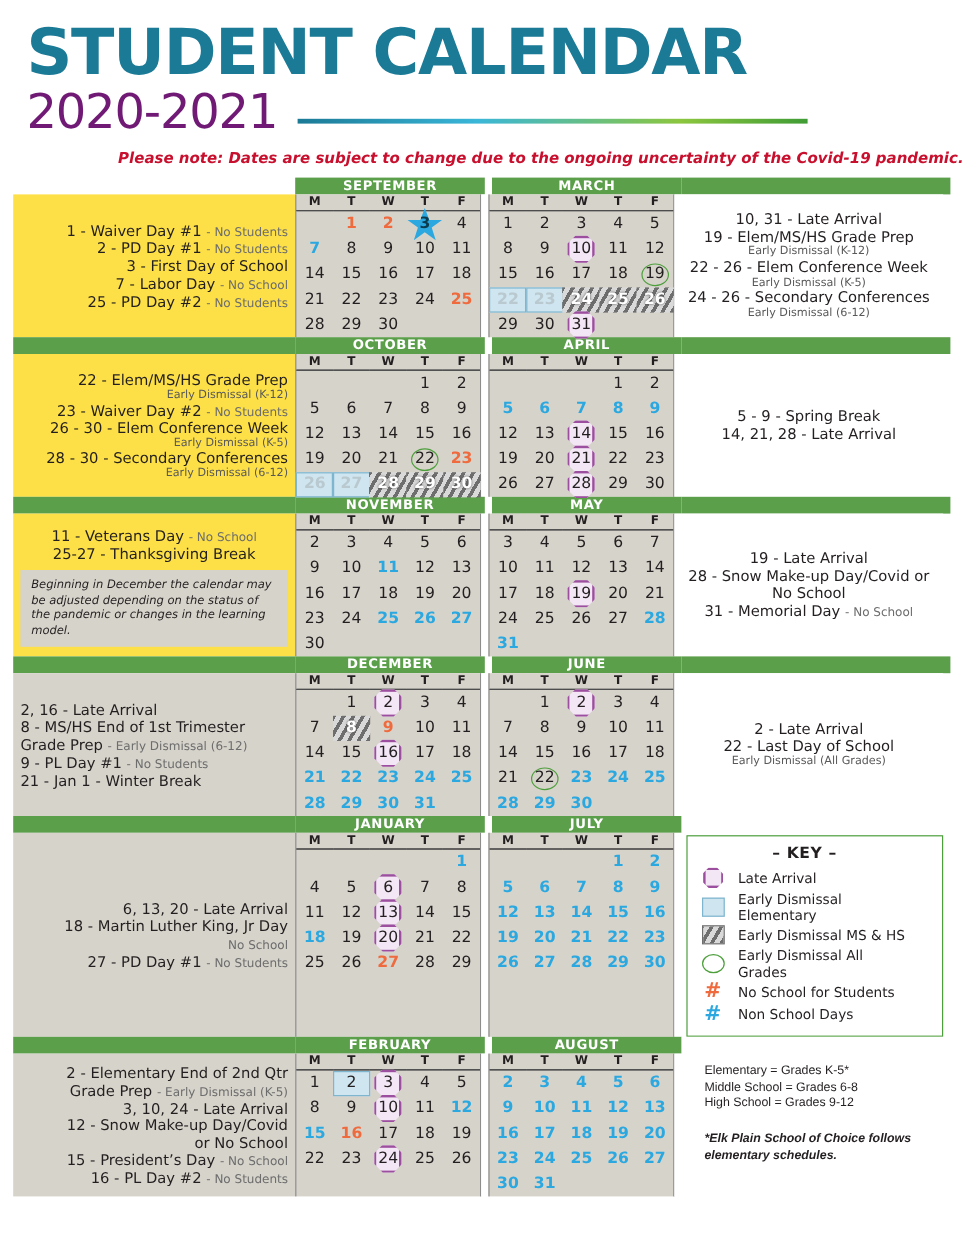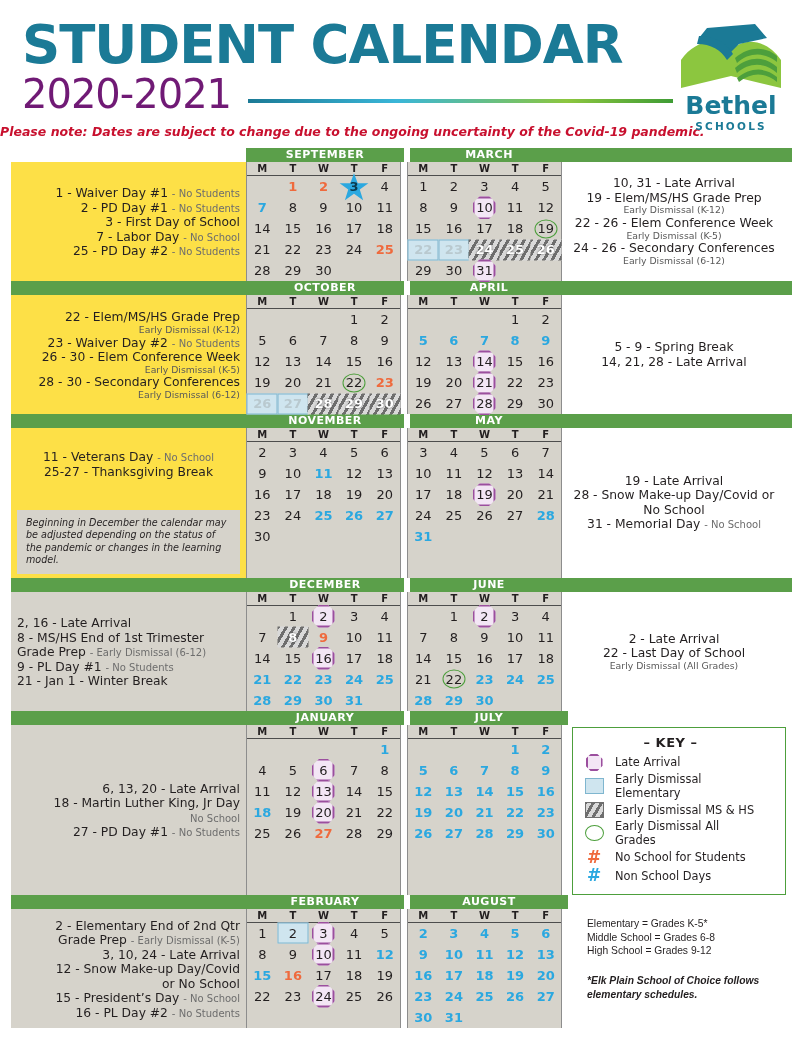--- a/index.html
+++ b/index.html
@@ -23,21 +23,21 @@
     position: absolute; left: 22px; top: 74px;
     font-size: 40px; font-weight: normal; letter-spacing: -1px;
     color: #701a75; line-height: 1;
     font-family: "DejaVu Sans", sans-serif;
   }
   .title-rule {
     position: absolute; left: 248px; top: 99px; width: 425px; height: 4px;
     background: linear-gradient(to right,#1b7a96 0%, #3ab6d8 35%, #8cc63f 75%, #3f9c35 100%);
   }
   .covid-note {
-    position: absolute; left: 0; top: 124px; width: 803px; text-align:left;
+    position: absolute; left: 0; top: 124px; width: 803px; text-align:right;
     font-size: 12.5px; font-style: italic; font-weight: bold; color: #c8102e;
     font-family: "DejaVu Sans", sans-serif;
   }
   
   .logo { position: absolute; right: 18px; top: 20px; width: 108px; height: 118px; }
   .logo svg { display:block; }
   .logo-name {
     text-align:center; font-size: 25px; font-weight: bold; color:#1b7a96;
     font-family:"DejaVu Sans", sans-serif; line-height:1; margin-top:1px;
   }
@@ -153,32 +153,20 @@
 </style>
 </head>
 <body>
 
 <div class="header">
   <div class="title-main">STUDENT CALENDAR</div>
   <div class="title-year">2020-2021</div>
   <div class="title-rule"></div>
   <div class="covid-note">Please note:  Dates are subject to change due to the ongoing uncertainty of the Covid-19 pandemic.</div>
 
-  <div class="logo">
-    <svg width="108" height="72" viewBox="0 0 108 72">
-      <path d="M4 40 C 18 20, 40 16, 54 30 C 68 16, 90 20, 104 40 L 104 68 L 54 56 L 4 68 Z" fill="#8cc63f"></path>
-      <path d="M30 8 L 78 4 L 90 18 L 62 24 L 54 32 C 46 24, 36 18, 22 18 Z" fill="#1b7a96"></path>
-      <path d="M22 16 C 40 16, 52 26, 56 34 L 50 40 C 44 30, 34 24, 20 24 Z" fill="#1b7a96"></path>
-      <path d="M58 38 C 72 26, 88 26, 100 36 L 100 42 C 88 32, 72 32, 60 43 Z" fill="#4d9f3c"></path>
-      <path d="M58 48 C 72 36, 88 36, 100 47 L 100 53 C 88 42, 72 42, 60 53 Z" fill="#4d9f3c"></path>
-      <path d="M60 58 C 74 47, 88 47, 100 57 L 100 62 C 88 52, 74 52, 62 62 Z" fill="#4d9f3c"></path>
-    </svg>
-    <div class="logo-name">Bethel</div>
-    <div class="logo-sub">SCHOOLS</div>
-  </div>
 </div>
 
 <div class="cal-wrap">
 
   <div class="month-header-row">
     <div class="mh-spacer"></div>
     <div class="mh-title">SEPTEMBER</div>
     <div class="mh-gap"></div>
     <div class="mh-title">MARCH</div>
     <div style="width:224px;background:#5b9f4a;"></div>
@@ -430,21 +418,21 @@
   </div>
 
   <div class="month-header-row">
     <div class="mh-spacer" style="background:#5b9f4a;"></div>
     <div class="mh-title">NOVEMBER</div>
     <div class="mh-gap"></div>
     <div class="mh-title">MAY</div>
     <div style="width:224px;background:#5b9f4a;"></div>
   </div>
   <div class="block">
-    <div class="notes-cell" style="justify-content:flex-start;padding-top:22px;gap:25px;">
+    <div class="notes-cell" style="justify-content:flex-start;padding-top:12px;">
       <div style="width:100%">
           <div class="note-line ta-c"><span>11 - Veterans Day </span><span class="small-gray">- No School</span></div>
           <div class="note-line ta-c"><span>25-27 - Thanksgiving Break</span></div>
         </div>
       <div class="pandemic-box">Beginning in December the calendar may be adjusted depending on the status of the pandemic or changes in the learning model.</div>
     </div>
     <div class="cal-cell">
         <table class="days">
           <thead>
             <tr>

